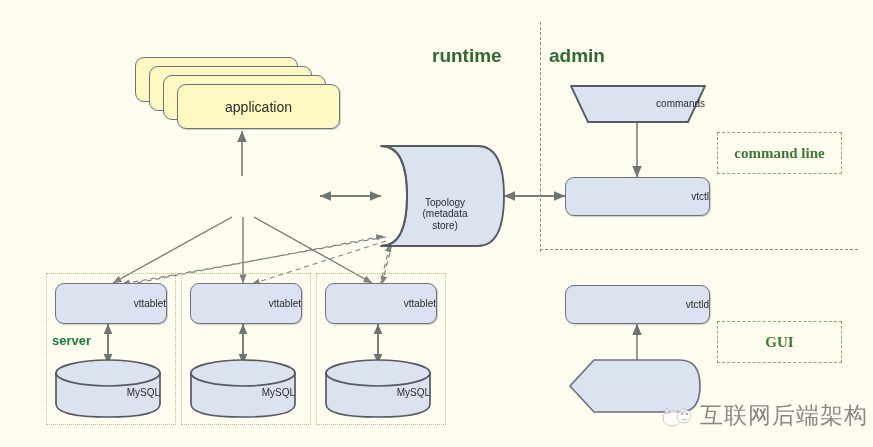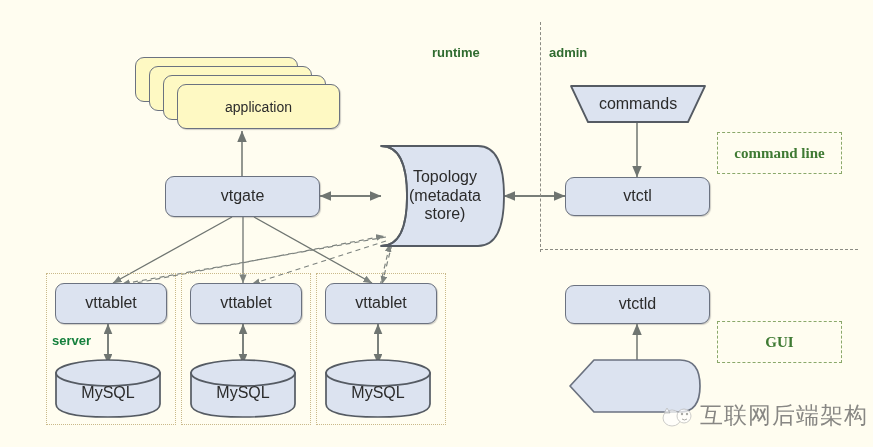--- a/index.html
+++ b/index.html
@@ -24,24 +24,24 @@
     left: 0; top: 0;
     width: 873px;
     height: 447px;
     pointer-events: none;
   }
   .node {
     position: absolute;
     box-sizing: border-box;
     display: flex;
     align-items: center;
-    justify-content: center;
+    justify-content: flex-end;
     text-align: center;
     color: #2b2b2b;
-    font-size: 16px;
+    font-size: 10px;
     line-height: 1.18;
   }
   .boxnode {
     background: #dce3f0;
     border: 1.6px solid #6b7280;
     border-radius: 9px;
     box-shadow: 1px 1px 1px rgba(120,120,120,.35);
   }
   
   #application-stack {
@@ -64,21 +64,21 @@
     left: 42px; top: 27px;
     display: flex; align-items: center; justify-content: center;
     font-size: 14px; color: #2b2b2b;
     box-shadow: 1px 1px 1px rgba(120,120,120,.35);
   }
   
   .sectlabel {
     position: absolute;
     color: #2f6b2f;
     font-weight: bold;
-    font-size: 13px;
+    font-size: 19px;
   }
   .greenlabel {
     position: absolute;
     color: #15803d;
     font-weight: bold;
     font-size: 13px;
   }
   
   .greenzone {
     position: absolute;
@@ -211,23 +211,20 @@
 
   <div id="application-stack">
     <div class="layer l1"></div>
     <div class="layer l2"></div>
     <div class="layer l3"></div>
     <div class="layer l4">
       <span>application</span>
     </div>
   </div>
 
-  <div class="node boxnode" style="left:165px; top:176px; width:155px; height:41px;">
-    <span>vtgate</span>
-  </div>
 
   <div class="node" style="left:395px; top:160px; width:100px; height:72px; flex-direction:column;">
     <span>Topology</span>
     <span>(metadata</span>
     <span>store)</span>
   </div>
 
   <div class="node" style="left:571px; top:90px; width:134px; height:28px;">
     <span>commands</span>
   </div>

